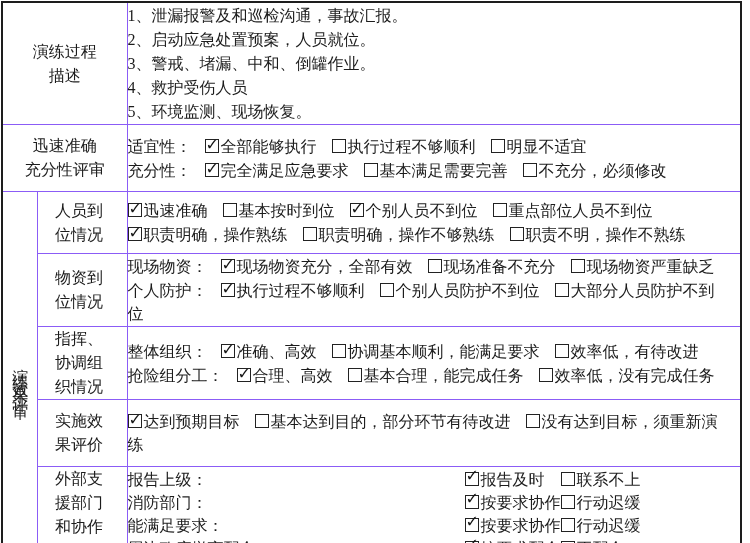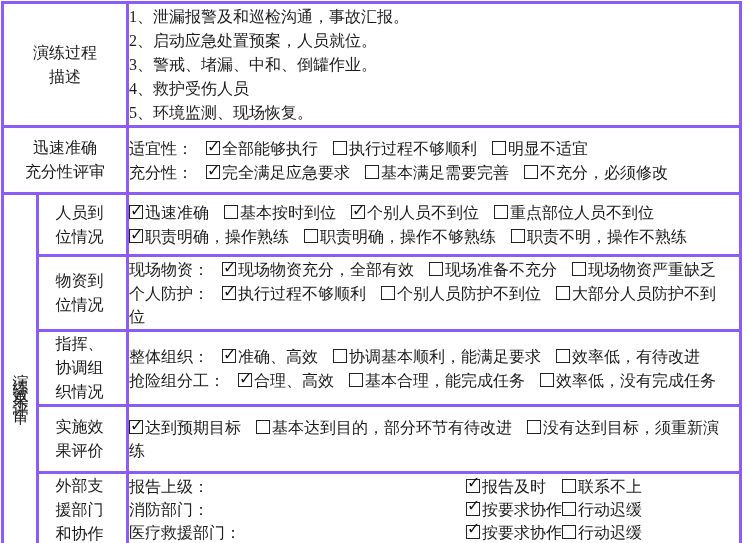--- a/index.html
+++ b/index.html
@@ -1,21 +1,21 @@
 <!DOCTYPE html>
 <html><head>
 <meta charset="utf-8">
 <style>
   html,body { margin:0; padding:0; background:#ffffff; }
   body { width:750px; height:543px; overflow:hidden;
          font-family:"Liberation Serif","DejaVu Serif",serif;
          color:#1c1c1c; font-size:16px; }
   table.form { border-collapse:collapse; width:741px; margin:1px 0 0 1px;
                table-layout:fixed; background:#fff; }
-  table.form td { border:3px solid #8b5cf6; vertical-align:middle; padding:0; }
+  table.form td { border:1px solid #8b5cf6; vertical-align:middle; padding:0; }
   table.form { border:2px solid #1d1d1d; }
   td.hdr { text-align:center; line-height:24px; }
   td.subhdr { text-align:center; }
   .subhdr-inner { width:54px; margin:0 auto; text-align:left; line-height:24px; }
   td.vhdr { text-align:center; }
   .vtext { writing-mode:vertical-lr; text-orientation:upright;
            letter-spacing:7px; margin:0 auto; display:inline-block; }
   td.content { padding:4px 4px 4px 8px; vertical-align:middle; }
   .cline { line-height:23px; margin:1px 0; }
   .lbl { margin-right:13px;text-align:right; }
@@ -135,21 +135,21 @@
         <span>报告上级：</span>
         <span class="opt"><span class="cb checked"></span><span>报告及时</span></span>
         <span class="opt"><span class="cb"></span><span>联系不上</span></span>
       </div>
       <div class="ext-line">
         <span>消防部门：</span>
         <span class="opt"><span class="cb checked"></span><span>按要求协作</span></span>
         <span class="opt"><span class="cb"></span><span>行动迟缓</span></span>
       </div>
       <div class="ext-line">
-        <span>医疗救援部门：</span>
+        <span>能满足要求：</span>
         <span class="opt"><span class="cb checked"></span><span>按要求协作</span></span>
         <span class="opt"><span class="cb"></span><span>行动迟缓</span></span>
       </div>
       <div class="ext-line">
         <span>周边政府撤离配合：</span>
         <span class="opt"><span class="cb checked"></span><span>按要求配合</span></span>
         <span class="opt"><span class="cb"></span><span>不配合</span></span>
       </div>
     </td>
   </tr>

